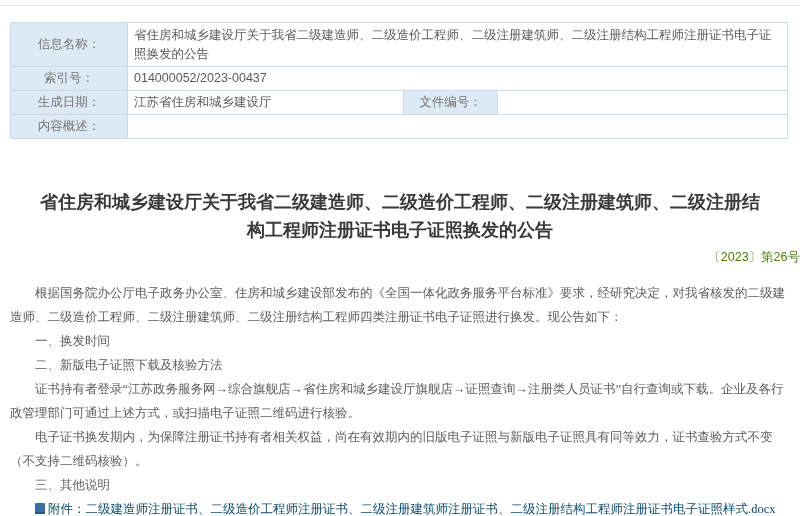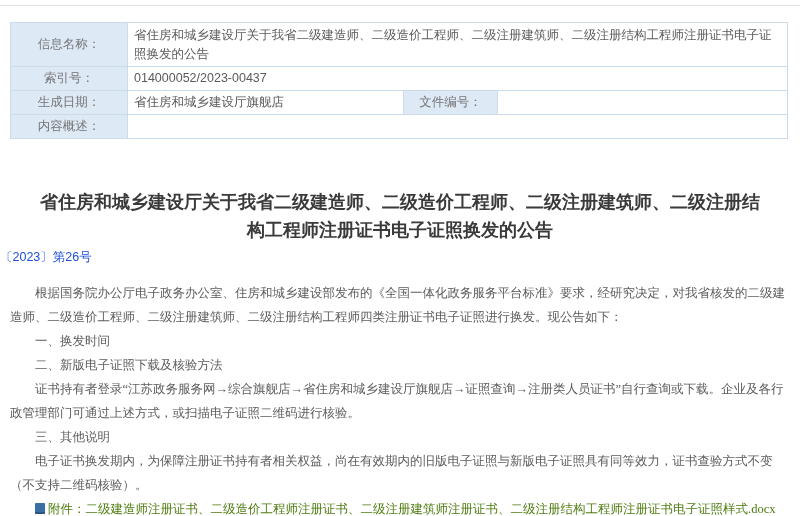--- a/index.html
+++ b/index.html
@@ -55,40 +55,40 @@
     font-weight: bold;
     color: #3a3a3a;
     line-height: 28px;
     margin: 0;
     font-family: "Liberation Sans", sans-serif;
   }
   .doc-number {
     position: absolute;
     top: 249px; left: 0;
     width: 800px;
-    text-align: left;
+    text-align: right;
     font-size: 12.5px;
-    color: #1d4ed8;
+    color: #4d7c0f;
   }
   .doc-body {
     position: absolute;
     top: 281px; left: 10px;
     width: 780px;
     font-size: 12.5px;
     color: #5c5c5c;
     line-height: 24px;
     font-family: "Liberation Serif", serif;
   }
   .doc-body p { margin: 0; text-indent: 2em; }
   .attachment-line {
     margin-top: 7px;
     text-indent: 2em;
   }
   .attachment-link {
-    color: #4d7c0f;
+    color: #0c4a6e;
     text-decoration: none;
     cursor: pointer;
   }
   .doc-icon {
     display: inline-block;
     width: 10px; height: 11px;
     background: #3b6ea5;
     border-radius: 1px;
     vertical-align: -1px;
     margin-right: 3px;
@@ -113,39 +113,39 @@
         <tr class="row-tall">
       <td class="lbl">信息名称：</td>
       <td class="val" colspan="3">省住房和城乡建设厅关于我省二级建造师、二级造价工程师、二级注册建筑师、二级注册结构工程师注册证书电子证照换发的公告</td>
     </tr>
     <tr class="row-slim">
       <td class="lbl">索引号：</td>
       <td class="val" colspan="3">014000052/2023-00437</td>
     </tr>
     <tr class="row-slim">
       <td class="lbl">生成日期：</td>
-      <td class="val">省住房和城乡建设厅旗舰店</td>
+      <td class="val">江苏省住房和城乡建设厅</td>
       <td class="lbl">文件编号：</td>
       <td class="val"></td>
     </tr>
     <tr class="row-slim">
       <td class="lbl">内容概述：</td>
       <td class="val" colspan="3"></td>
     </tr>
   </tbody>
     </table>
 
   <h1 class="doc-title">省住房和城乡建设厅关于我省二级建造师、二级造价工程师、二级注册建筑师、二级注册结构工程师注册证书电子证照换发的公告</h1>
 
   <div class="doc-number">〔2023〕第26号</div>
 
   <div class="doc-body">
     <p>根据国务院办公厅电子政务办公室、住房和城乡建设部发布的《全国一体化政务服务平台标准》要求，经研究决定，对我省核发的二级建造师、二级造价工程师、二级注册建筑师、二级注册结构工程师四类注册证书电子证照进行换发。现公告如下：</p>
     <p>一、换发时间</p>
     <p>二、新版电子证照下载及核验方法</p>
     <p>证书持有者登录“江苏政务服务网→综合旗舰店→省住房和城乡建设厅旗舰店→证照查询→注册类人员证书”自行查询或下载。企业及各行政管理部门可通过上述方式，或扫描电子证照二维码进行核验。</p>
+    <p>电子证书换发期内，为保障注册证书持有者相关权益，尚在有效期内的旧版电子证照与新版电子证照具有同等效力，证书查验方式不变（不支持二维码核验）。</p>
     <p>三、其他说明</p>
-    <p>电子证书换发期内，为保障注册证书持有者相关权益，尚在有效期内的旧版电子证照与新版电子证照具有同等效力，证书查验方式不变（不支持二维码核验）。</p>
 
     <p class="attachment-line"><span class="doc-icon"></span><a class="attachment-link"><span>附件：</span><span>二级建造师注册证书、二级造价工程师注册证书、二级注册建筑师注册证书、二级注册结构工程师注册证书电子证照样式.docx</span></a></p>
   </div>
 
 </div>
 
 </body></html>

